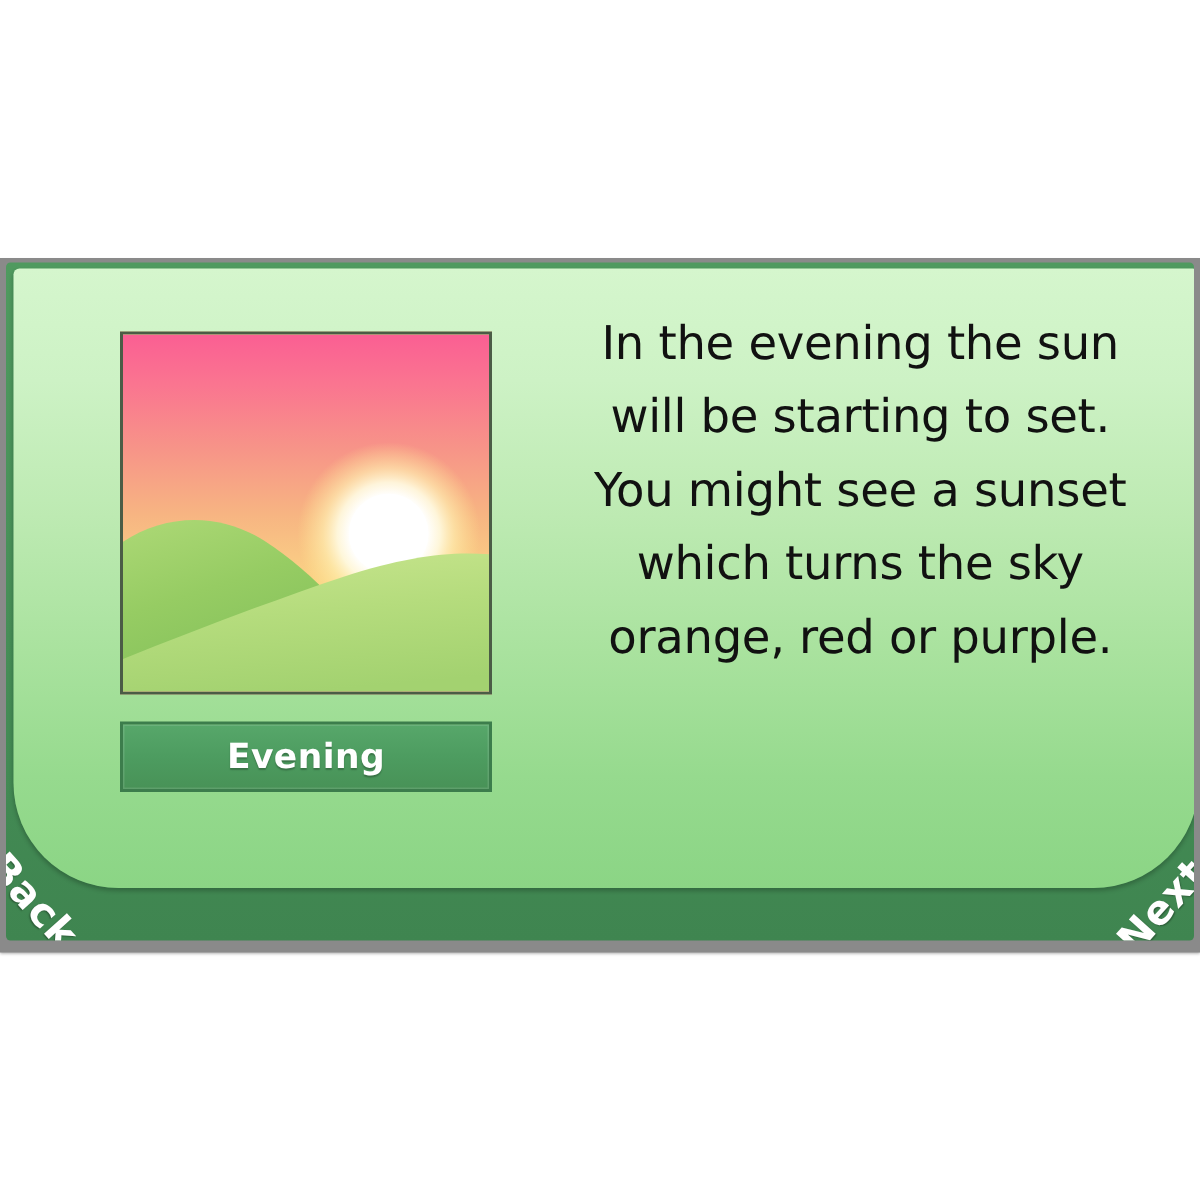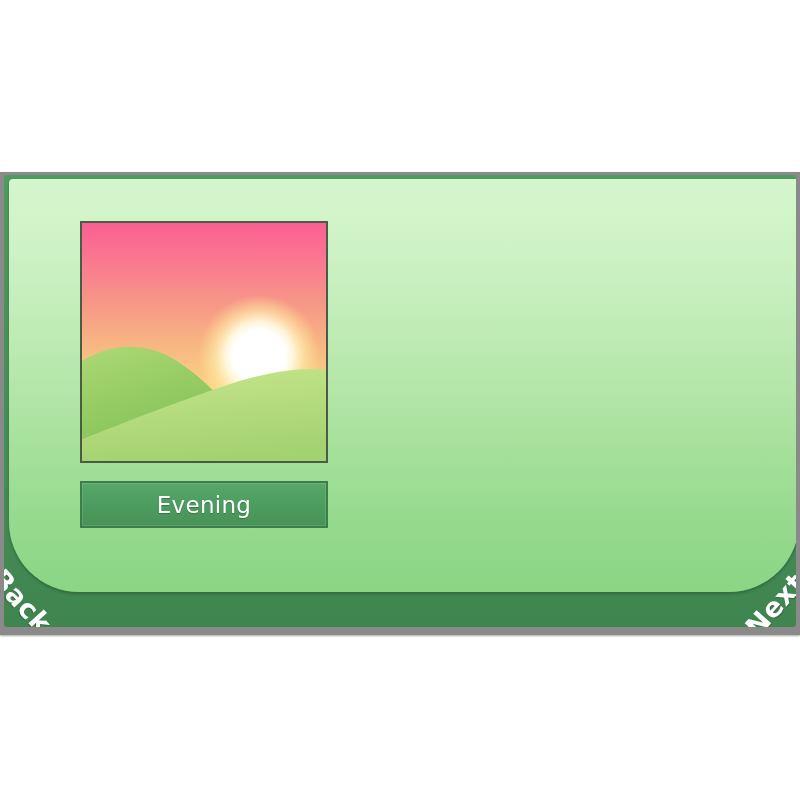--- a/index.html
+++ b/index.html
@@ -148,21 +148,21 @@
     height: 47px;
     box-sizing: border-box;
     background: linear-gradient(180deg, #57a76a 0%, #4d9c60 50%, #489257 100%);
     border: 2px solid #3c7d4c;
     box-shadow: inset 0 0 0 1px rgba(255,255,255,0.12);
     display: flex;
     align-items: center;
     justify-content: center;
     color: #ffffff;
     font-family: "DejaVu Sans", sans-serif;
-    font-weight: normal;
+    font-weight: bold;
     font-size: 23px;
     letter-spacing: 0.3px;
     text-shadow: 0 1px 1px rgba(0,0,0,0.25);
   }
 
   
   #right-col {
     flex: 1;
     padding-top: 26px;
     padding-right: 24px;
@@ -235,20 +235,24 @@
               <path d="M -10 242 L -10 148 C 20 122, 62 118, 96 140 C 130 162, 160 195, 190 242 Z" fill="url(#backHill)"></path>
 
               <path d="M -10 242 L -10 224 C 40 204, 96 182, 150 164 C 196 149, 228 146, 258 150 L 258 242 Z" fill="url(#frontHill)"></path>
             </svg>
           </div>
 
           <div id="caption-button">Evening</div>
 
         </div>
 
+        <div id="right-col">
+          <div id="body-text">In the evening the sun will be starting to set.
+You might see a sunset which turns the sky orange, red or purple.</div>
+        </div>
 
       </div>
     </div>
 
     <div class="corner-label" id="back-label">Back</div>
 
     <div class="corner-label" id="next-label">Next</div>
 
 
   </div>

